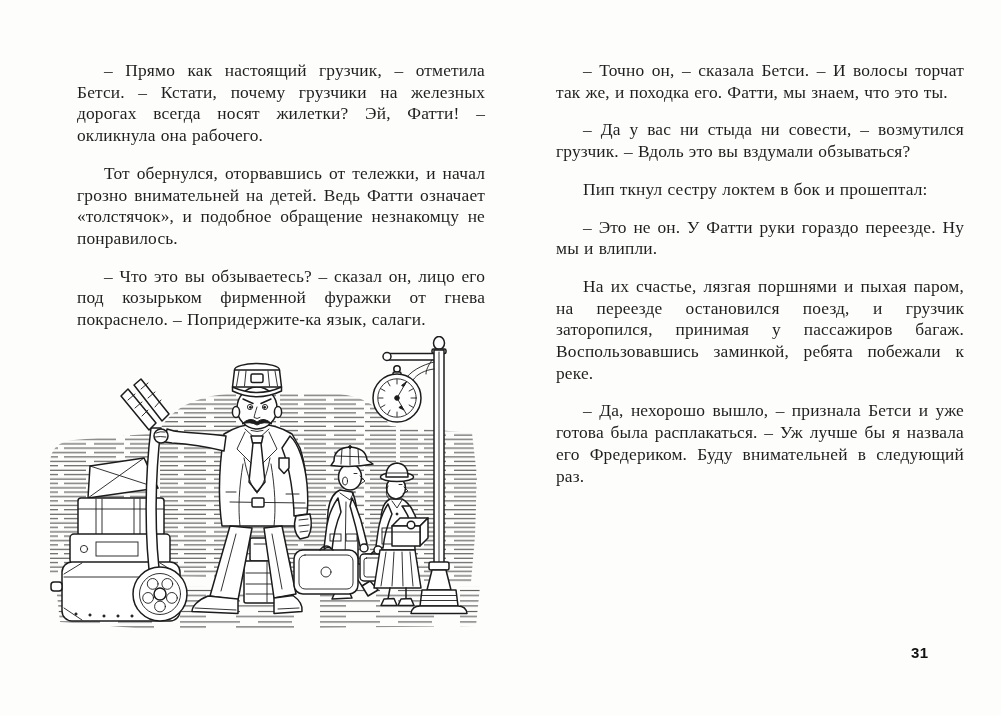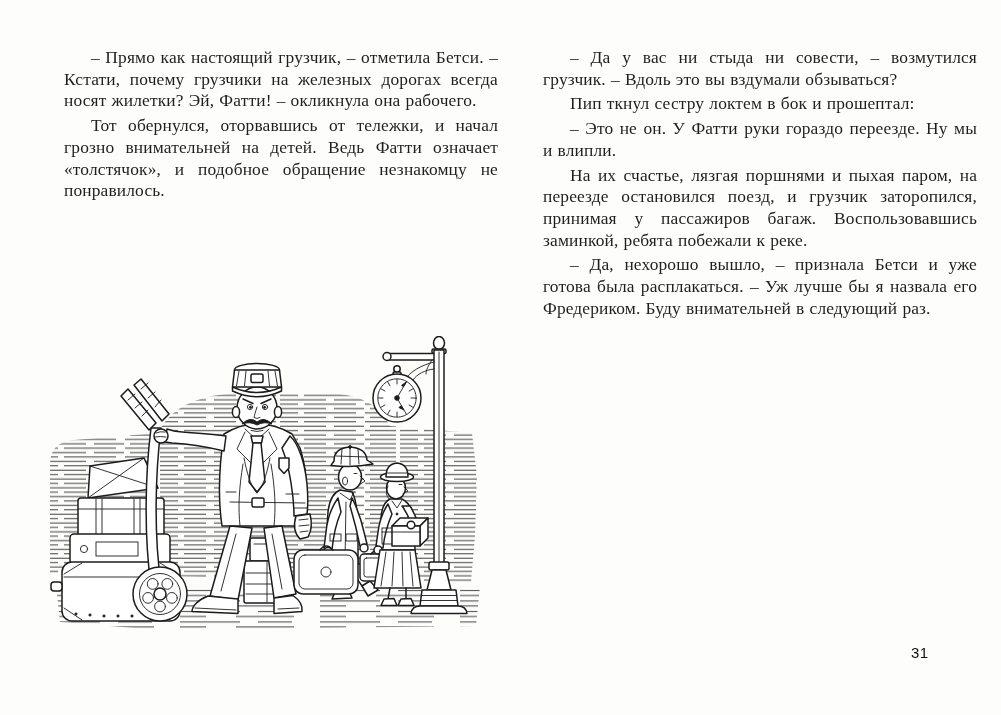--- a/index.html
+++ b/index.html
@@ -23,52 +23,54 @@
     width:440px;
     color:var(--ink);
     font-size:17.4px;
     line-height:21.7px;
     text-align:justify;
     letter-spacing:.15px;
     word-spacing:.6px;
   }
   .col-left{left:61px;}
   .col-right{left:540px;}
-  .col p{margin:3px;text-indent:27px;}
+  .col p{margin:16px;text-indent:27px;}
   .illustration{
     position:absolute;
     left:40px;top:336px;
     width:460px;height:324px;
   }
   .pageno{
     position:absolute;
     left:911px;top:644px;
     font-family:"Liberation Sans",sans-serif;
-    font-weight:normal;
+    font-weight:bold;
     font-size:15px;
     color:#111;
     letter-spacing:.5px;
     text-align:right;
   }
   svg .ln{stroke:var(--line);fill:none;stroke-width:1.5;stroke-linecap:round;stroke-linejoin:round;}
   svg .th{stroke:var(--line);fill:none;stroke-width:.9;stroke-linecap:round;}
   svg .wh{stroke:var(--line);fill:#fff;stroke-width:1.5;stroke-linejoin:round;}
   svg .bk{stroke:var(--line);fill:var(--line);stroke-width:1;}
 </style>
 </head>
 <body>
 
 <div class="page">
 
   <div class="col col-left">
     <p>– Прямо как настоящий грузчик, – отметила Бетси. – Кстати, почему грузчики на железных дорогах всегда носят жилетки? Эй, Фатти! – окликнула она рабочего.</p>
     <p>Тот обернулся, оторвавшись от тележки, и начал грозно внимательней на детей. Ведь Фатти означает «толстячок», и подобное обращение незнакомцу не понравилось.</p>
+    <p>– Что это вы обзываетесь? – сказал он, лицо его под козырьком фирменной фуражки от гнева покраснело. – Попридержите-ка язык, салаги.</p>
   </div>
 
   <div class="col col-right">
+    <p>– Точно он, – сказала Бетси. – И волосы торчат так же, и походка его. Фатти, мы знаем, что это ты.</p>
     <p>– Да у вас ни стыда ни совести, – возмутился грузчик. – Вдоль это вы вздумали обзываться?</p>
     <p>Пип ткнул сестру локтем в бок и прошептал:</p>
     <p>– Это не он. У Фатти руки гораздо переезде. Ну мы и влипли.</p>
     <p>На их счастье, лязгая поршнями и пыхая паром, на переезде остановился поезд, и грузчик заторопился, принимая у пассажиров багаж. Воспользовавшись заминкой, ребята побежали к реке.</p>
     <p>– Да, нехорошо вышло, – признала Бетси и уже готова была расплакаться. – Уж лучше бы я назвала его Фредериком. Буду внимательней в следующий раз.</p>
   </div>
 
   <div class="illustration">
     <svg viewBox="0 0 460 324" width="460" height="324">
       <defs>

